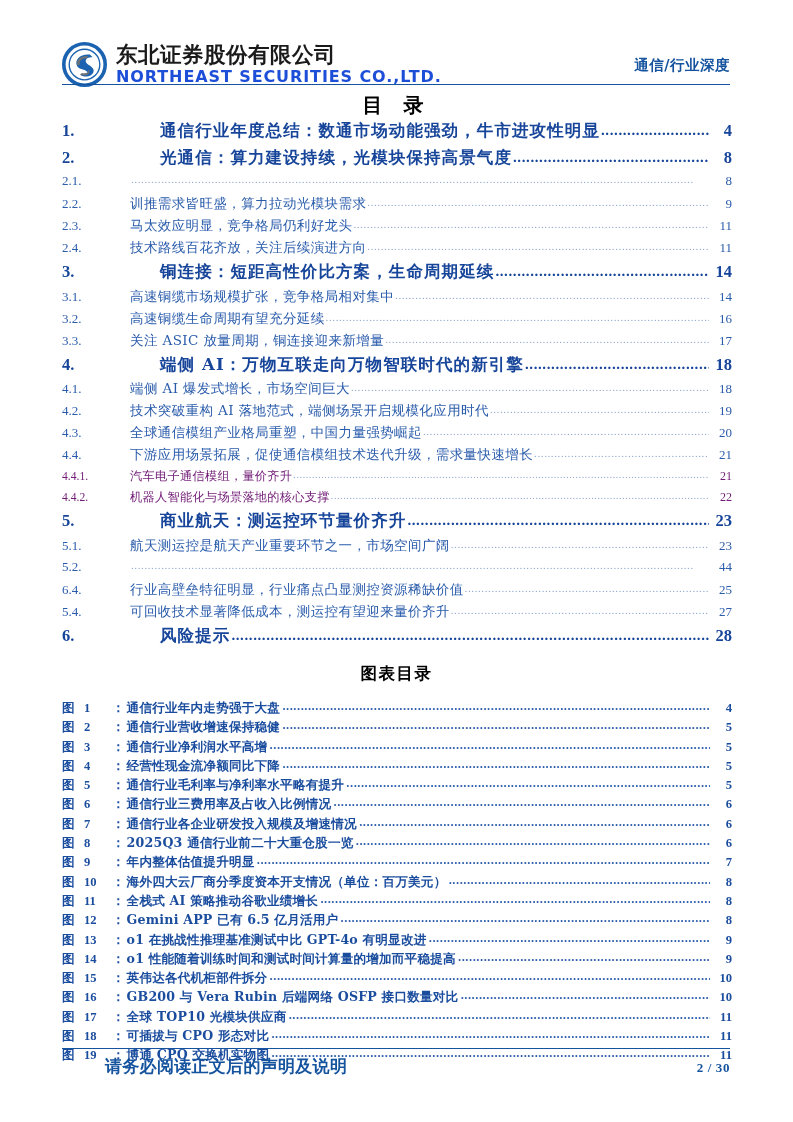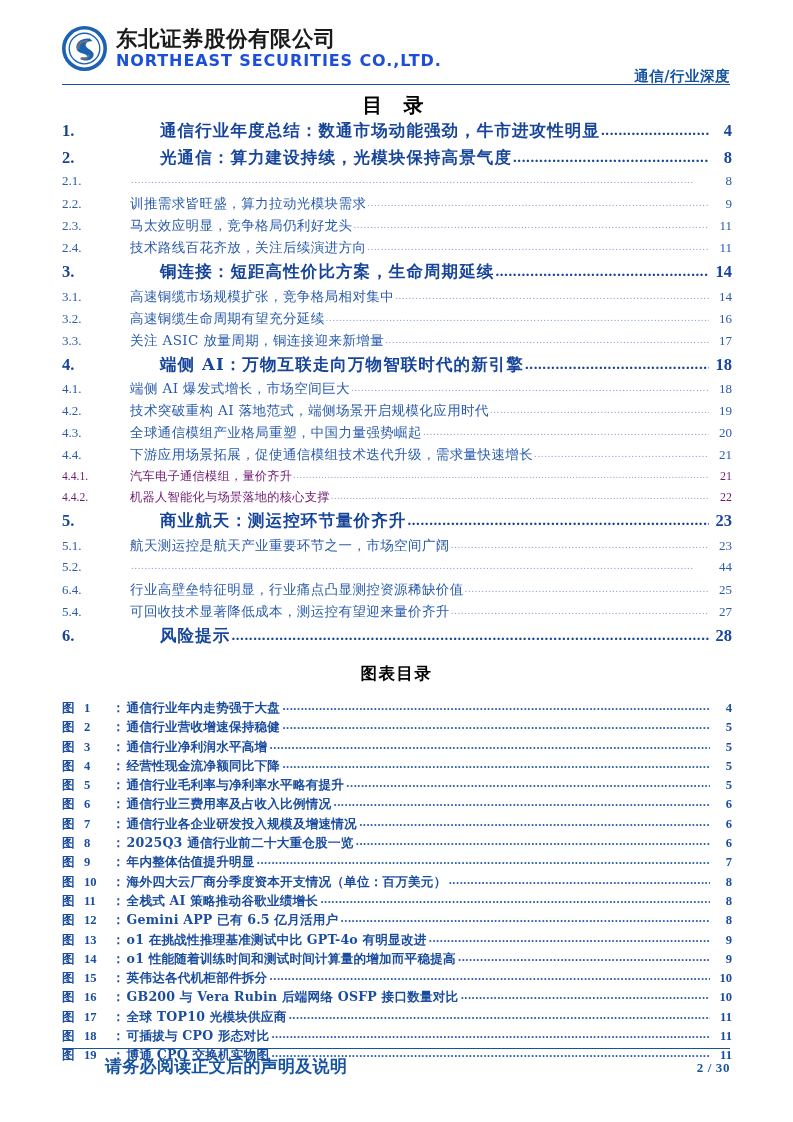--- a/index.html
+++ b/index.html
@@ -25,21 +25,21 @@
   .header {
     position: absolute;
     left: 62px;
     top: 26px;
     width: 668px;
     height: 62px;
   }
   .logo-block {
     position: absolute;
     left: 0;
-    top: 0;
+    top: 16px;
     display: flex;
     align-items: center;
   }
   .logo-mark {
     width: 45px;
     height: 45px;
     flex: 0 0 45px;
     position: relative;
   }
   .logo-text {
@@ -59,21 +59,21 @@
     font-size: 16px;
     font-weight: bold;
     color: #1d4ed8;
     letter-spacing: 0.9px;
     margin-top: 3px;
     white-space: nowrap;
   }
   .header-right {
     position: absolute;
     right: 0;
-    top: 41px;
+    top: 30px;
     font-family: "DejaVu Serif", "Liberation Serif", serif;
     font-size: 14.5px;
     font-weight: bold;
     color: #15539e;
     letter-spacing: 0.5px;
     white-space: nowrap;
   }
   .header-rule {
     position: absolute;
     left: 62px;

